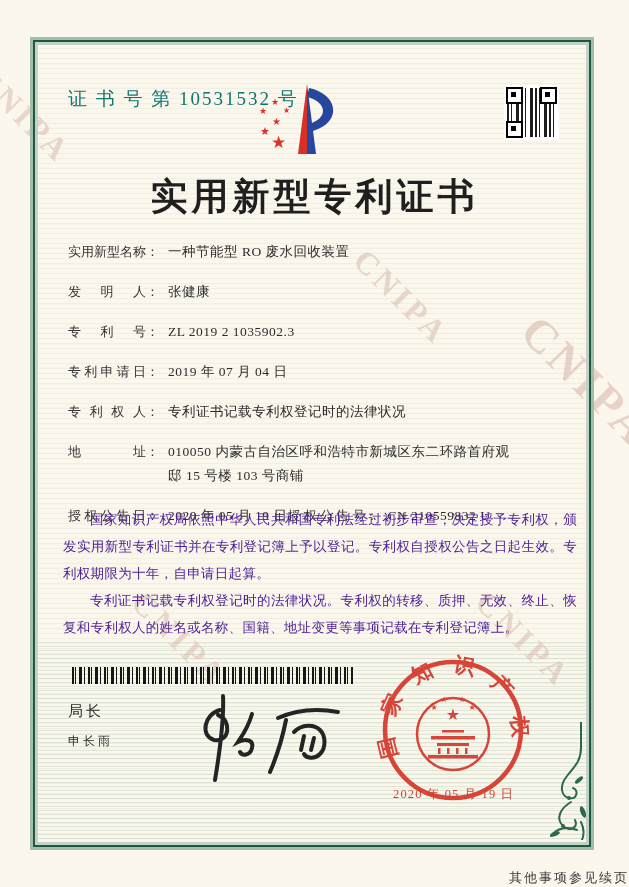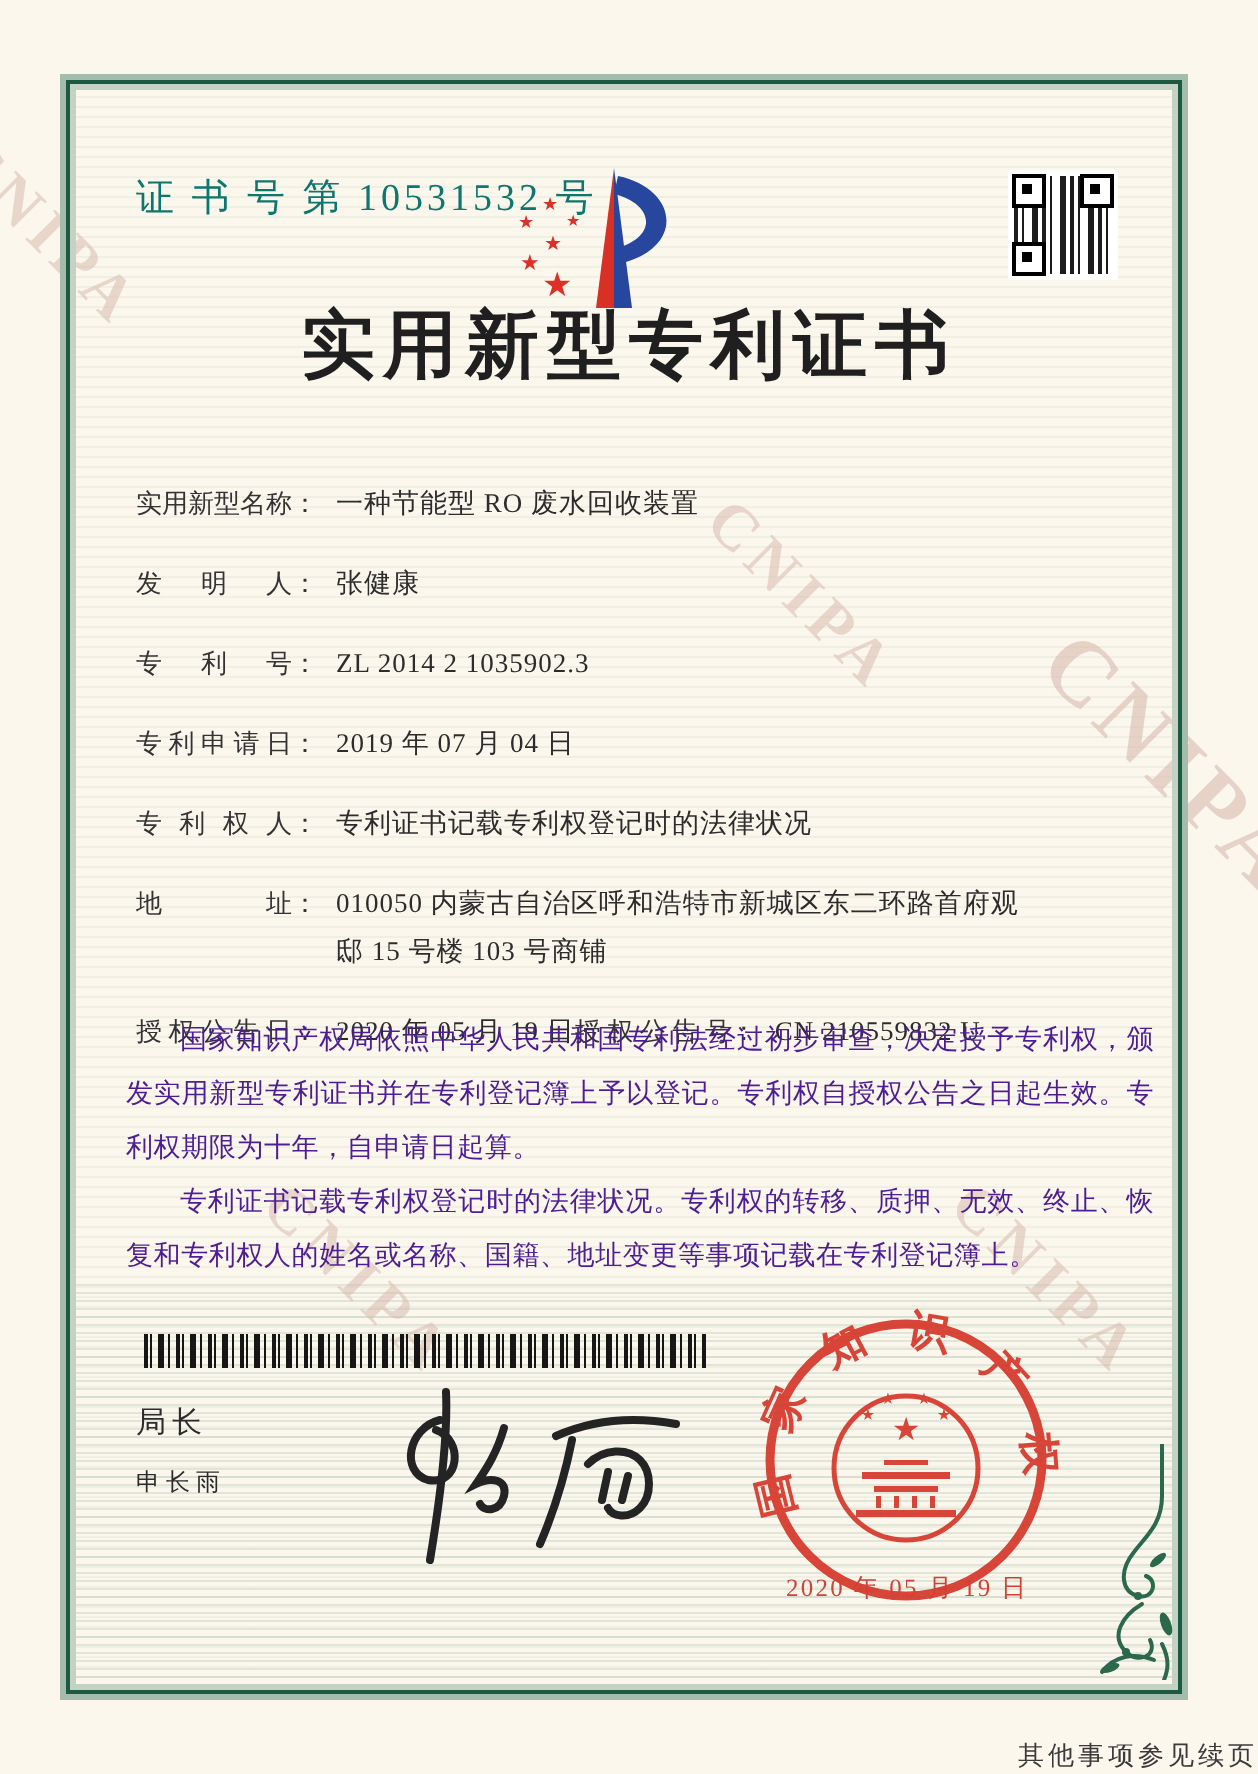--- a/index.html
+++ b/index.html
@@ -28,21 +28,21 @@
   .qr{position:absolute;left:504px;top:85px;width:55px;height:55px;background:#fff;}
   .qr::before{content:"";position:absolute;inset:3px;opacity:.95;
     background:
       repeating-linear-gradient(90deg,#111 0 2px,rgba(0,0,0,0) 2px 4px,#111 4px 5px,rgba(0,0,0,0) 5px 9px,#111 9px 12px,rgba(0,0,0,0) 12px 14px),
       repeating-linear-gradient(0deg,#fff 0 2px,rgba(0,0,0,0) 2px 5px,#fff 5px 6px,rgba(0,0,0,0) 6px 10px,#fff 10px 11px,rgba(0,0,0,0) 11px 14px);}
   .qr .f{position:absolute;width:13px;height:13px;background:#fff;border:2.5px solid #000;}
   .qr .f::after{content:"";position:absolute;left:3px;top:3px;width:5px;height:5px;background:#000;}
   .qr .tl{left:2px;top:2px}.qr .tr{right:2px;top:2px}.qr .bl{left:2px;bottom:2px}
   .logo{position:absolute;left:240px;top:80px;}
   
-  .title{position:absolute;left:0;right:0;top:148px;text-align:center;
+  .title{position:absolute;left:0;right:0;top:172px;text-align:center;
     font-size:37px;font-weight:700;letter-spacing:4px;color:#1f1f1f;}
   
   .fields{position:absolute;left:68px;top:240px;width:500px;font-size:13.5px;}
   .row{display:flex;margin-bottom:16px;line-height:24px;}
   .lbl{width:78px;flex:none;text-align:justify;text-align-last:justify;font-size:13px;color:#333;}
   .colon{flex:none;font-size:13px;color:#333;}
   .val{margin-left:9px;white-space:pre-line;color:#2c2c2c;letter-spacing:.5px;}
   .pair{display:flex;}
   .pair2{display:flex;}
   
@@ -113,21 +113,21 @@
       <span class="val">一种节能型 RO 废水回收装置</span>
     </div>
     <div class="row">
       <span class="lbl">发明人</span>
         <span class="colon">：</span>
       <span class="val">张健康</span>
     </div>
     <div class="row">
       <span class="lbl">专利号</span>
         <span class="colon">：</span>
-      <span class="val">ZL 2014 2 1035902.3</span>
+      <span class="val">ZL 2019 2 1035902.3</span>
     </div>
     <div class="row">
       <span class="lbl">专利申请日</span>
         <span class="colon">：</span>
       <span class="val">2019 年 07 月 04 日</span>
     </div>
     <div class="row">
       <span class="lbl">专利权人</span>
         <span class="colon">：</span>
       <span class="val">专利证书记载专利权登记时的法律状况</span>

